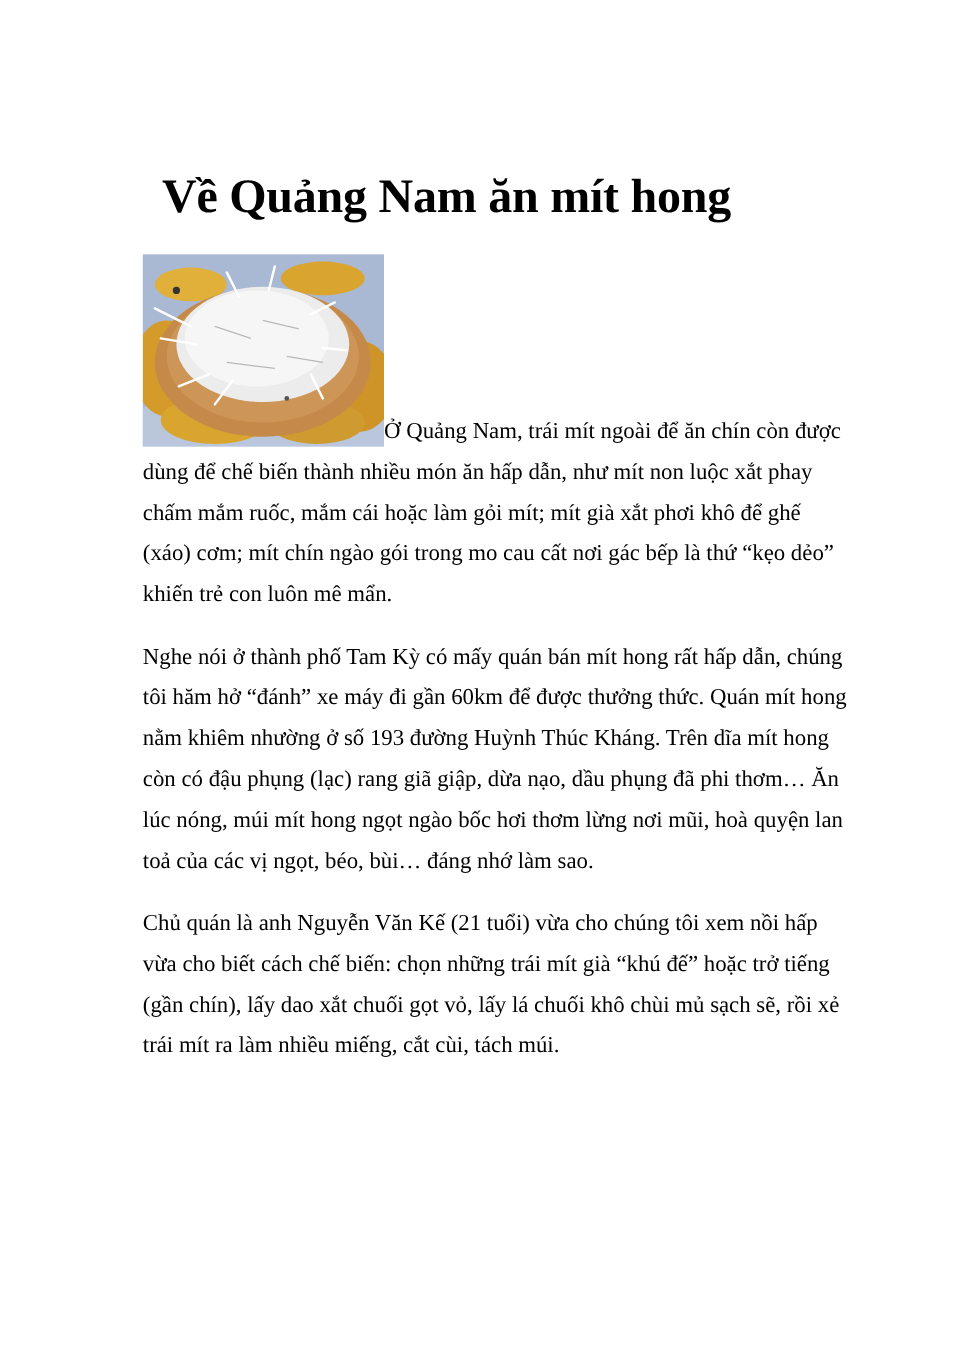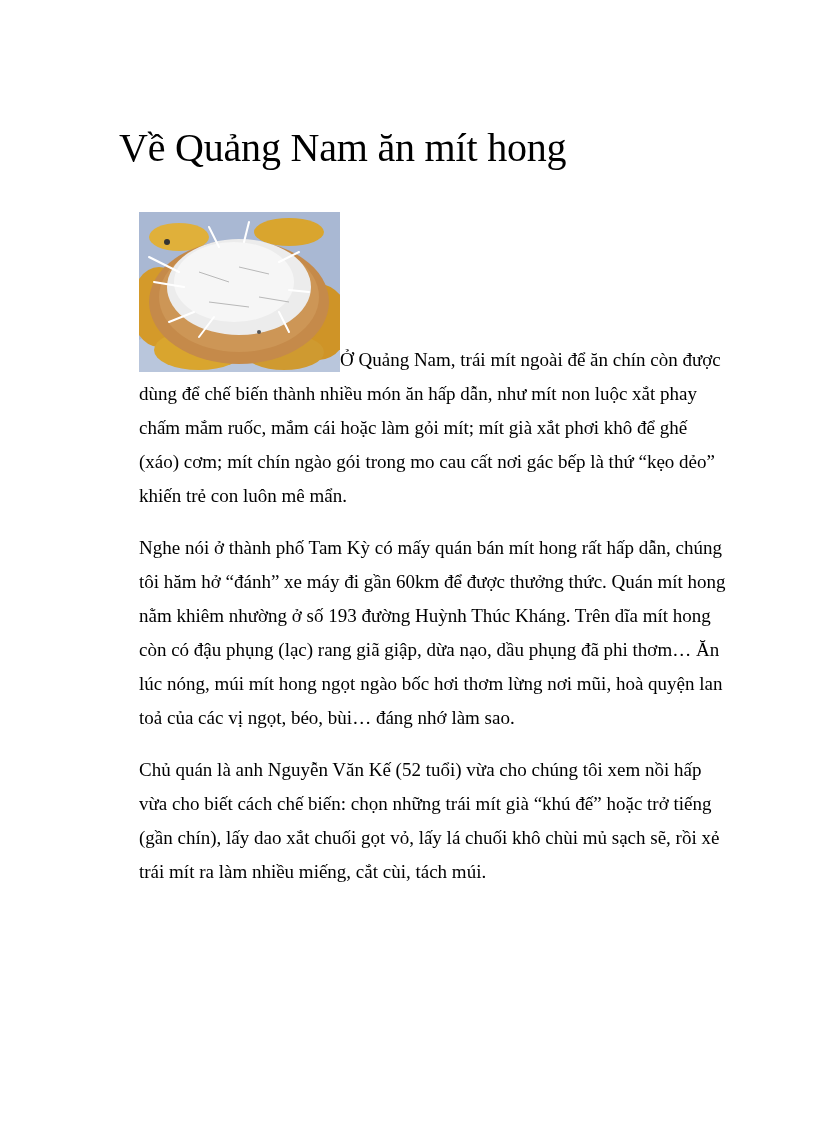--- a/index.html
+++ b/index.html
@@ -18,35 +18,34 @@
     .page {
       position: absolute;
       left: 119px;
       top: 0;
       width: 590px;
     }
     .title {
       position: absolute;
       left: 0;
       top: 122px;
-      margin: 0;
+      margin: 16px;
       font-size: 40px;
-      font-weight: normal;
+      font-weight: bold;
       line-height: 52px;
       white-space: nowrap;
       letter-spacing: -0.2px;
     }
     .body-text {
       position: absolute;
       left: 0;
       top: 212px;
       width: 590px;
       font-size: 19px;
       line-height: 34px;
-      margin-left: 20px;
     }
     .para {
       margin: 0 0 18px 0;
     }
     .photo {
       display: inline-block;
       width: 201px;
       height: 160px;
       vertical-align: bottom;
       margin-bottom: 5px;
@@ -101,16 +100,16 @@
             <line x1="70" y1="90" x2="110" y2="95"></line>
             <line x1="120" y1="85" x2="150" y2="90"></line>
           </g>
           <circle cx="28" cy="30" r="3" fill="#333333"></circle>
           <circle cx="120" cy="120" r="2" fill="#555555"></circle>
         </svg></span><span>Ở Quảng Nam, trái mít ngoài để ăn chín còn được dùng để chế biến thành nhiều món ăn hấp dẫn, như mít non luộc xắt phay chấm mắm ruốc, mắm cái hoặc làm gỏi mít; mít già xắt phơi khô để ghế (xáo) cơm; mít chín ngào gói trong mo cau cất nơi gác bếp là thứ “kẹo dẻo” khiến trẻ con luôn mê mẩn.</span></p>
 
 
     <p class="para">Nghe nói ở thành phố Tam Kỳ có mấy quán bán mít hong rất hấp dẫn, chúng tôi hăm hở “đánh” xe máy đi gần 60km để được thưởng thức. Quán mít hong nằm khiêm nhường ở số 193 đường Huỳnh Thúc Kháng. Trên dĩa mít hong còn có đậu phụng (lạc) rang giã giập, dừa nạo, dầu phụng đã phi thơm… Ăn lúc nóng, múi mít hong ngọt ngào bốc hơi thơm lừng nơi mũi, hoà quyện lan toả của các vị ngọt, béo, bùi… đáng nhớ làm sao.</p>
 
-    <p class="para">Chủ quán là anh Nguyễn Văn Kế (52 tuổi) vừa cho chúng tôi xem nồi hấp vừa cho biết cách chế biến: chọn những trái mít già “khú đế” hoặc trở tiếng (gần chín), lấy dao xắt chuối gọt vỏ, lấy lá chuối khô chùi mủ sạch sẽ, rồi xẻ trái mít ra làm nhiều miếng, cắt cùi, tách múi.</p>
+    <p class="para">Chủ quán là anh Nguyễn Văn Kế (21 tuổi) vừa cho chúng tôi xem nồi hấp vừa cho biết cách chế biến: chọn những trái mít già “khú đế” hoặc trở tiếng (gần chín), lấy dao xắt chuối gọt vỏ, lấy lá chuối khô chùi mủ sạch sẽ, rồi xẻ trái mít ra làm nhiều miếng, cắt cùi, tách múi.</p>
   </div>
 
 </div>
 
 </body></html>

